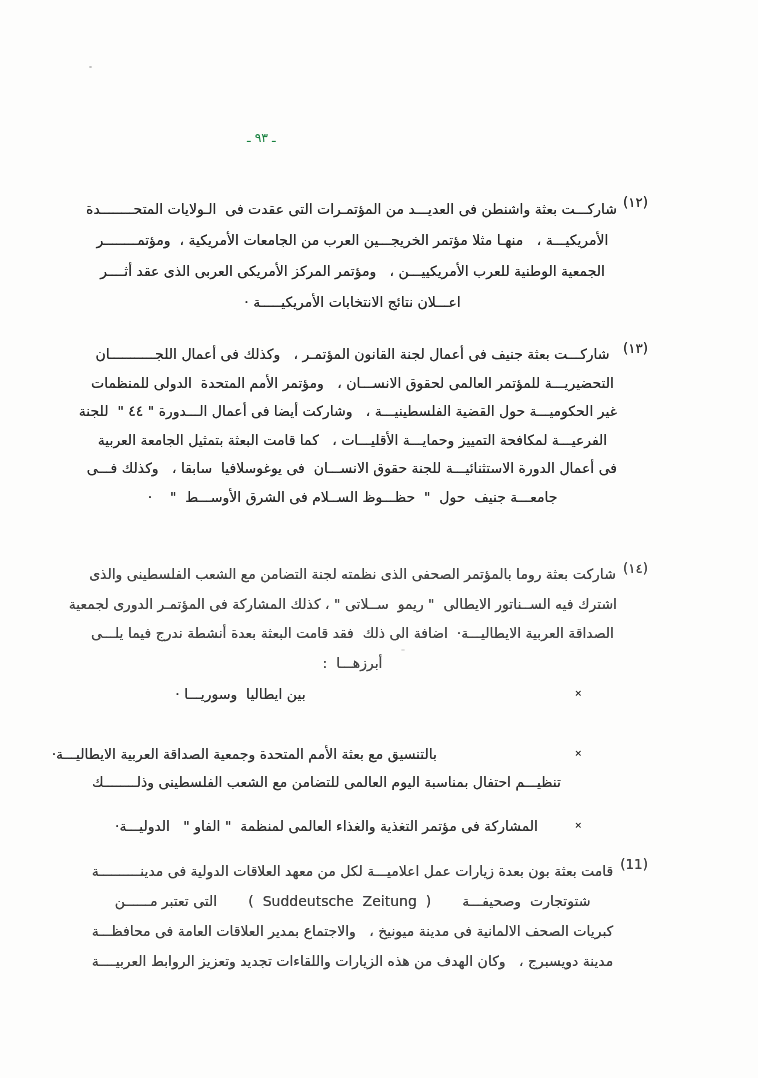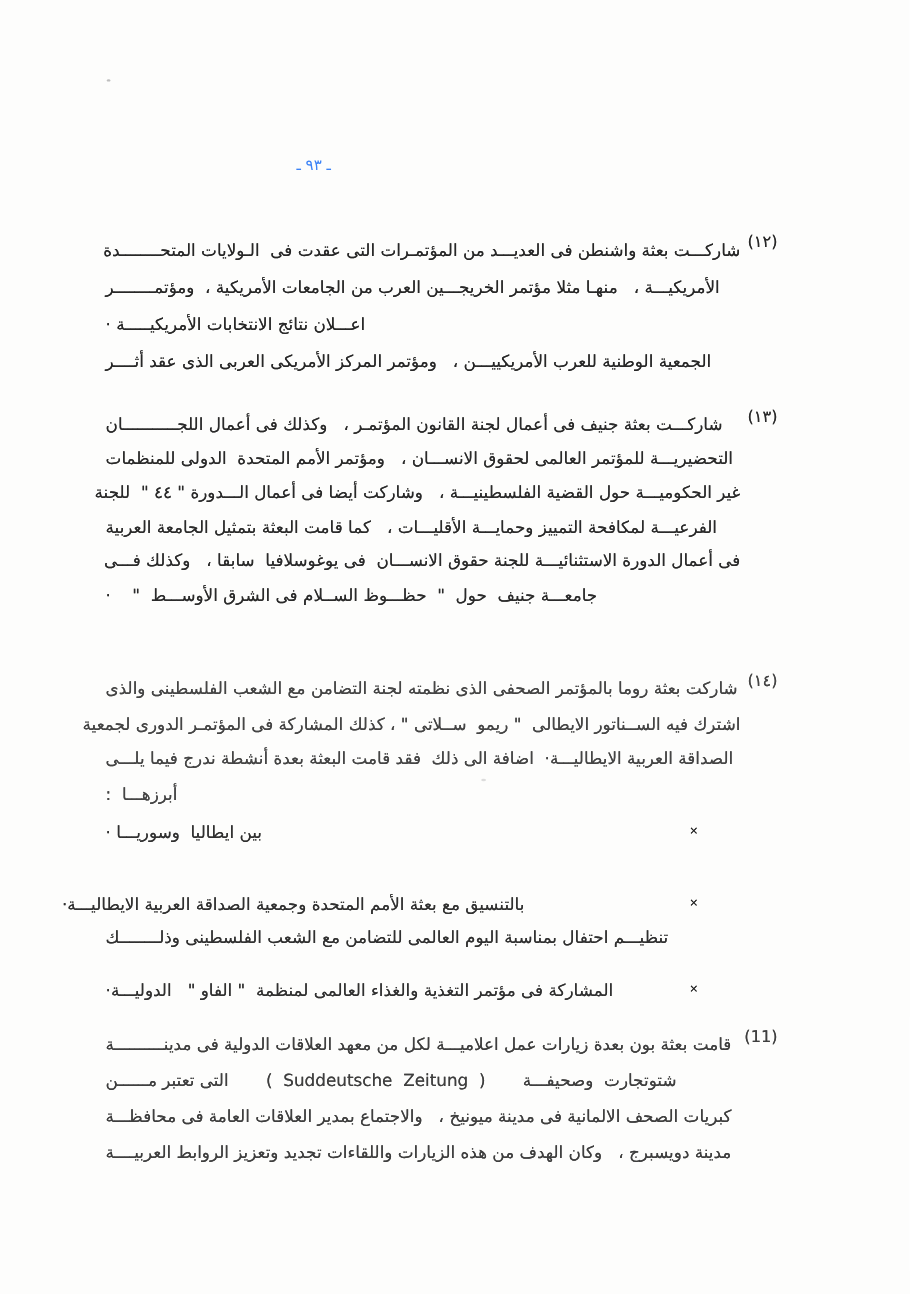--- a/index.html
+++ b/index.html
@@ -6,26 +6,26 @@
   .page{
     position:relative;
     width:758px;height:1078px;
     background:#fdfdfc;
     overflow:hidden;
     font-family:"DejaVu Sans",sans-serif;
     color:#282828;
   }
   .pageno{
     position:absolute;top:130px;left:247px;
-    font-size:12.5px;color:#3b82f6;
+    font-size:12.5px;color:#15803d;
     white-space:pre;direction:rtl;
   }
   .para{position:absolute;left:88px;width:529px;direction:rtl;}
   .line{
-    white-space:pre;direction:rtl;text-align:left;
+    white-space:pre;direction:rtl;text-align:center;
     font-size:14px;
     text-shadow:0 0 .35px rgba(40,40,40,.8);
   }
   .marker{
     position:absolute;right:-31px;top:0;
     white-space:pre;direction:rtl;
     font-size:13.5px;
     text-shadow:0 0 .35px rgba(40,40,40,.8);
   }
   .p12{top:194px;color:#272727}
@@ -57,22 +57,22 @@
 
   <div class="speck speck1"></div>
   <div class="speck speck2"></div>
 
   <div class="pageno">ـ ٩٣ ـ</div>
 
   <div class="para p12">
     <span class="marker">(١٢)</span>
     <div class="line">شاركـــت بعثة واشنطن فى العديـــد من المؤتمـرات التى عقدت فى  الـولايات المتحــــــــدة</div>
     <div class="line">الأمريكيـــة ،   منهـا مثلا مؤتمر الخريجـــين العرب من الجامعات الأمريكية ،  ومؤتمــــــــر</div>
+    <div class="line">الجمعية الوطنية للعرب الأمريكييـــن ،   ومؤتمر المركز الأمريكى العربى الذى عقد أثــــر</div>
     <div class="line">اعـــلان نتائج الانتخابات الأمريكيـــــة ·</div>
-    <div class="line">الجمعية الوطنية للعرب الأمريكييـــن ،   ومؤتمر المركز الأمريكى العربى الذى عقد أثــــر</div>
   </div>
 
   <div class="para p13">
     <span class="marker">(١٣)</span>
     <div class="line">شاركـــت بعثة جنيف فى أعمال لجنة القانون المؤتمـر ،   وكذلك فى أعمال اللجـــــــــــان</div>
     <div class="line">التحضيريـــة للمؤتمر العالمى لحقوق الانســـان ،   ومؤتمر الأمم المتحدة  الدولى للمنظمات</div>
     <div class="line">غير الحكوميـــة حول القضية الفلسطينيـــة ،   وشاركت أيضا فى أعمال الـــدورة " ٤٤ "  للجنة</div>
     <div class="line">الفرعيـــة لمكافحة التمييز وحمايـــة الأقليـــات ،   كما قامت البعثة بتمثيل الجامعة العربية</div>
     <div class="line">فى أعمال الدورة الاستثنائيـــة للجنة حقوق الانســـان  فى يوغوسلافيا  سابقا ،   وكذلك فـــى</div>
     <div class="line">جامعـــة جنيف  حول  "  حظـــوظ الســلام فى الشرق الأوســـط  "    ·</div>

